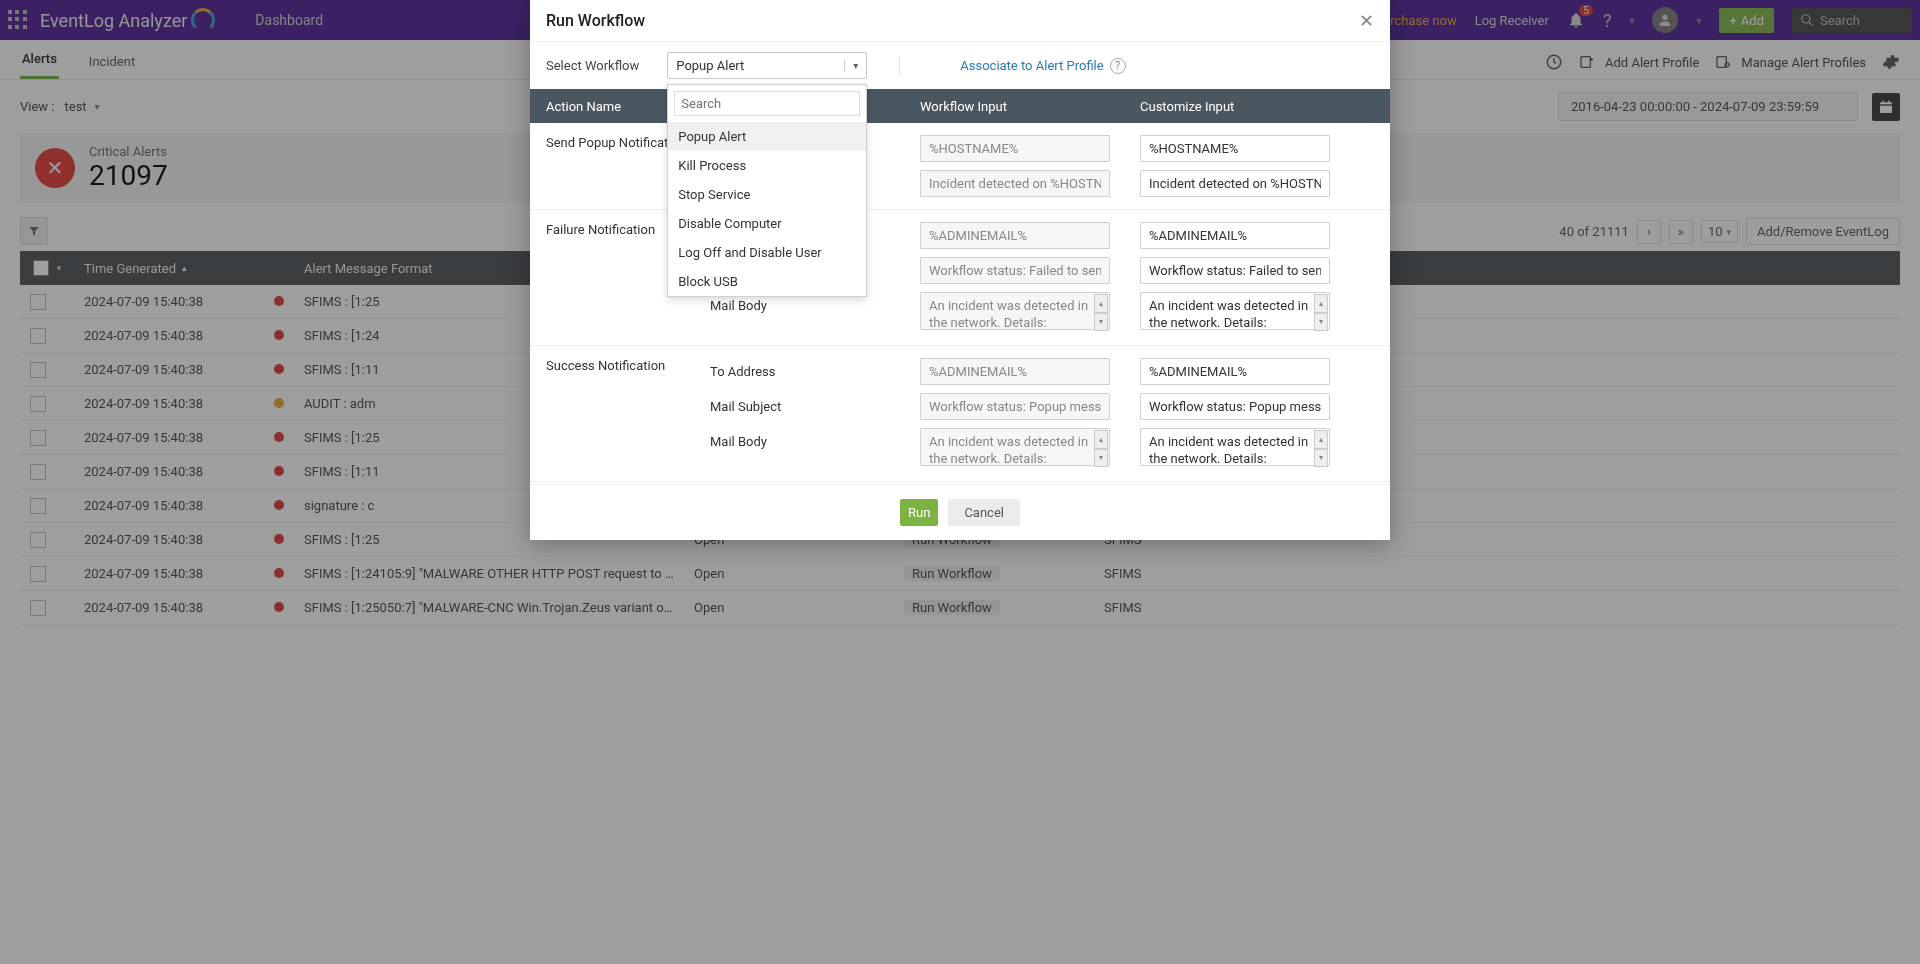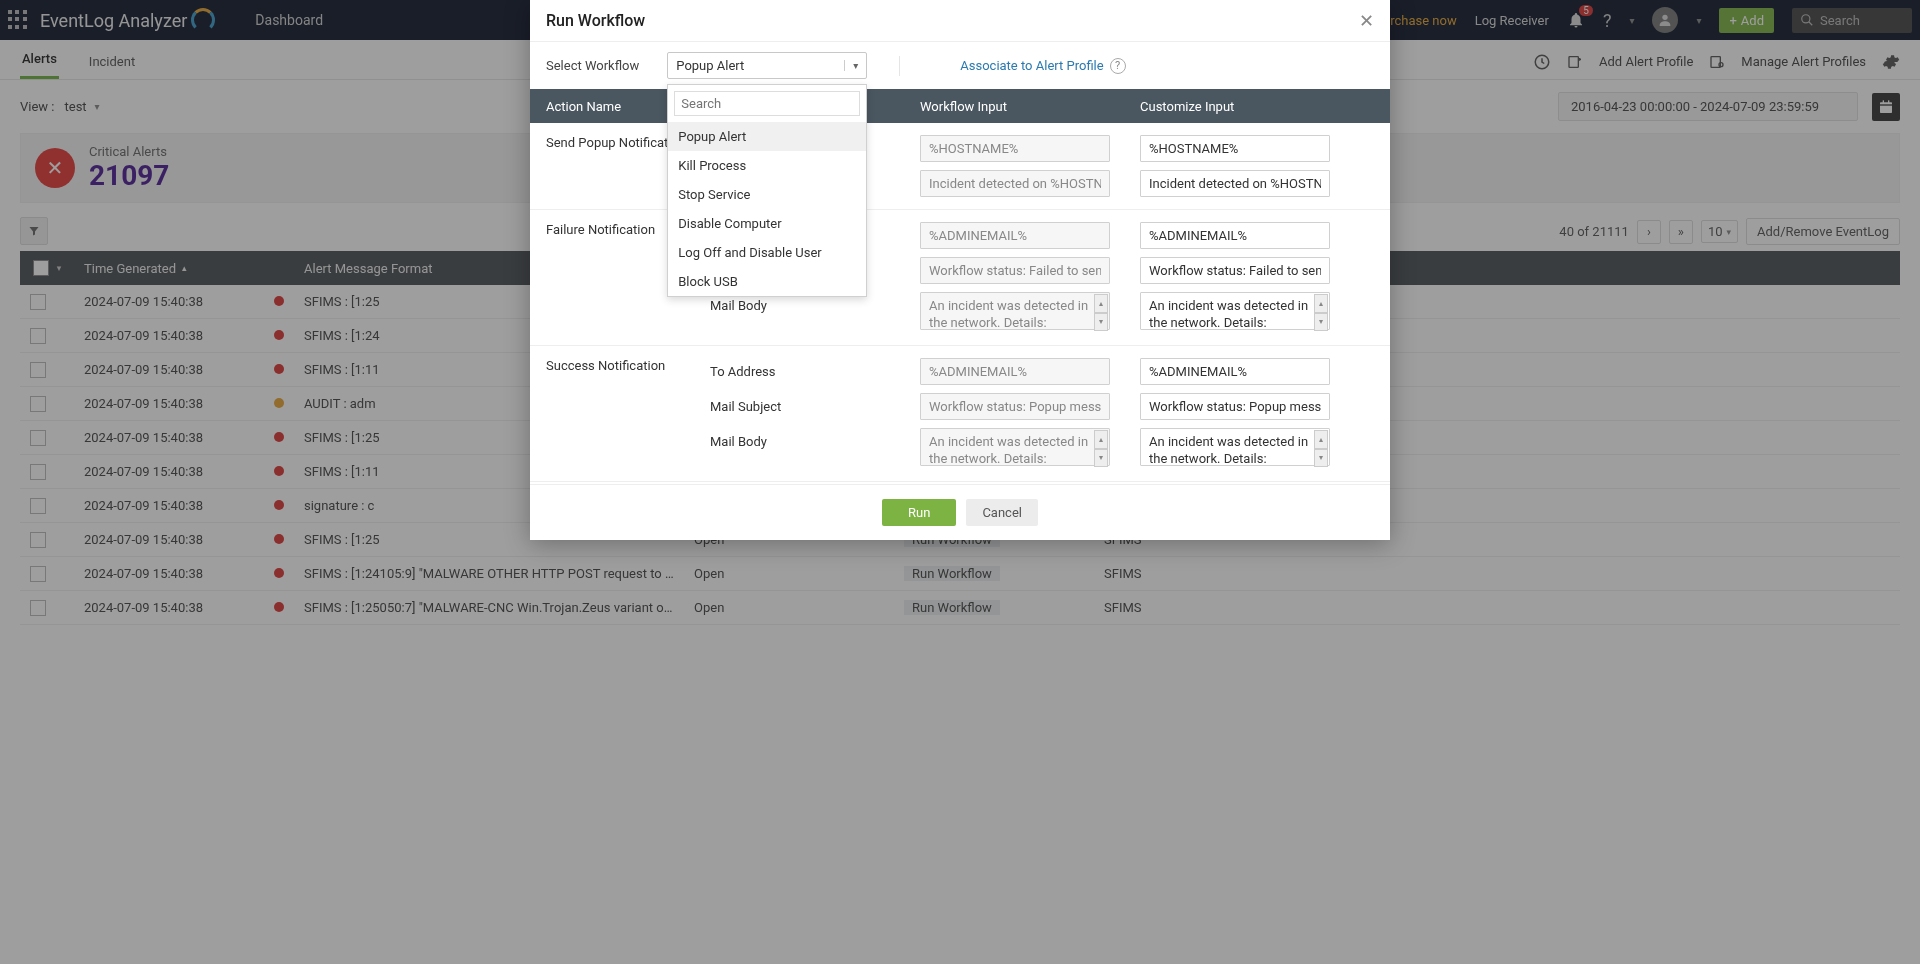--- a/index.html
+++ b/index.html
@@ -1,48 +1,48 @@
 <!DOCTYPE html>
 <html><head>
 <meta charset="utf-8">
 <style>
 *{margin:0;padding:0;box-sizing:border-box;font-family:-apple-system,BlinkMacSystemFont,"Segoe UI",Roboto,Arial,sans-serif}
 body{background:#fff;font-size:13px;color:#333;overflow:hidden;width:1920px;height:964px;position:relative}
 
 
-.topbar{background:#0f172a;height:40px;display:flex;align-items:center;padding:0 8px;color:#ddd}
+.topbar{background:#4c1d95;height:40px;display:flex;align-items:center;padding:0 8px;color:#ddd}
 .apps-icon{width:20px;height:20px;display:grid;grid-template-columns:repeat(3,1fr);grid-template-rows:repeat(3,1fr);gap:2px;margin-right:12px}
 .apps-icon span{background:#bbb;width:4px;height:4px}
 .logo{font-size:18px;font-weight:400;color:#eee;display:flex;align-items:center;gap:4px;margin-right:40px}
 .logo .arc{width:24px;height:24px;border:3px solid #e8a532;border-bottom-color:transparent;border-left-color:#3b9ccc;border-right-color:#3b9ccc;border-radius:50%}
 .topnav{display:flex;gap:24px;color:#cfcfcf;font-size:14px}
 .top-right{margin-left:auto;display:flex;align-items:center;gap:18px;color:#d8d8d8;font-size:13px}
 .purchase{color:#e8a532;display:flex;align-items:center;gap:4px}
 .badge-notif{position:relative}
 .badge-notif .count{position:absolute;top:-6px;right:-8px;background:#d33;color:#fff;border-radius:8px;font-size:10px;padding:0 4px}
 .add-btn{background:#7cb342;color:#fff;padding:5px 10px;border-radius:2px;display:flex;align-items:center;gap:4px;font-size:13px}
 .search-box{background:#444;border-radius:2px;padding:5px 8px;display:flex;align-items:center;gap:6px;color:#bbb;width:120px}
 .avatar-circle{width:26px;height:26px;border-radius:50%;background:#777;display:flex;align-items:center;justify-content:center}
 
 
 .subtabs{height:40px;border-bottom:1px solid #e5e5e5;display:flex;align-items:flex-end;padding:0 20px;gap:28px}
 .subtab{padding:10px 2px;color:#555;cursor:pointer}
 .subtab.active{color:#222;border-bottom:3px solid #6cb33f;font-weight:500}
 .subtabs .tab-actions{margin-left:auto;display:flex;align-items:center;gap:16px;padding-bottom:8px;color:#444}
-.tab-actions .act{display:flex;align-items:flex-start;gap:16px;cursor:pointer}
+.tab-actions .act{display:flex;align-items:center;gap:10px;cursor:pointer}
 
 
 .viewrow{display:flex;align-items:center;padding:12px 20px;gap:10px;color:#444}
 .date-range{margin-left:auto;background:#f6f6f6;border:1px solid #e0e0e0;border-radius:2px;padding:6px 12px;display:flex;align-items:center;gap:8px;width:300px}
 .cal-btn{background:#333;color:#fff;width:28px;height:28px;display:flex;align-items:center;justify-content:center;margin-left:4px;border-radius:2px}
 
 
 .stats{display:flex;padding:0 20px 8px;gap:0}
 .stat{flex:1;background:#f5f5f5;padding:10px 14px;border:1px solid #eee;display:flex;align-items:center;gap:14px}
-.stat .big{font-size:28px;font-weight:700;color:#4c1d95}
+.stat .big{font-size:28px;font-weight:400;color:#000000}
 .stat .lbl{font-size:13px;color:#666}
 .crit-ic{width:40px;height:40px;border-radius:50%;background:#e53935;color:#fff;display:flex;align-items:center;justify-content:center;font-size:20px}
 
 
 .tbl-toolbar{display:flex;align-items:flex-end;padding:6px 20px;gap:10px;color:#555}
 .filter-ic{width:28px;height:28px;background:#f0f0f0;border:1px solid #ddd;display:flex;align-items:center;justify-content:center;border-radius:2px}
 .tbl-toolbar .right{margin-left:auto;display:flex;align-items:center;gap:8px}
 .pgbtn{width:24px;height:24px;border:1px solid #ddd;background:#fff;display:flex;align-items:center;justify-content:center;border-radius:2px;cursor:pointer}
 .pgsel{border:1px solid #ddd;padding:3px 6px;border-radius:2px;background:#fff;display:flex;align-items:center;gap:4px}
 .addcol-btn{border:1px solid #ddd;background:#fff;padding:5px 10px;border-radius:2px}
@@ -102,21 +102,21 @@
 .wf-row .c-custom{width:240px}
 .inp{width:190px;border:1px solid #d0d0d0;background:#f6f6f6;color:#888;padding:5px 8px;font-size:13px;border-radius:1px}
 .inp.editable{background:#fff;color:#333}
 .ta-wrap{position:relative;width:190px}
 .ta{width:190px;height:38px;border:1px solid #d0d0d0;background:#f6f6f6;color:#888;padding:5px 20px 5px 8px;font-size:13px;resize:none;line-height:1.3;border-radius:1px}
 .ta.editable{background:#fff;color:#333}
 .spin{position:absolute;right:2px;top:2px;bottom:2px;width:14px;display:flex;flex-direction:column}
 .spin span{flex:1;background:#eee;border:1px solid #ccc;font-size:8px;display:flex;align-items:center;justify-content:center;color:#888}
 
 .modal-foot{padding:14px;display:flex;justify-content:center;gap:10px;border-top:1px solid #eee}
-.btn-run{background:#7cb342;color:#fff;padding:6px 26px;border:none;font-size:13px;border-radius:2px;cursor:pointer}
+.btn-run{background:#7cb342;color:#fff;padding:6px 8px;border:none;font-size:13px;border-radius:2px;cursor:pointer}
 .btn-cancel{background:#ececec;color:#555;padding:6px 16px;border:none;font-size:13px;border-radius:2px;cursor:pointer}
 
 svg{display:block}
 </style>
 </head>
 <body>
 
 <div class="topbar">
   <div class="apps-icon">
       <span></span>

